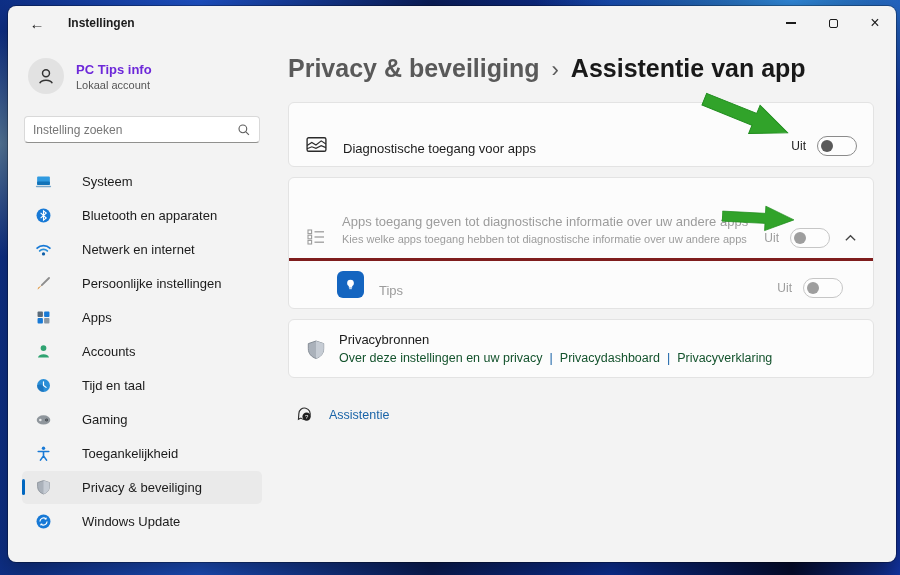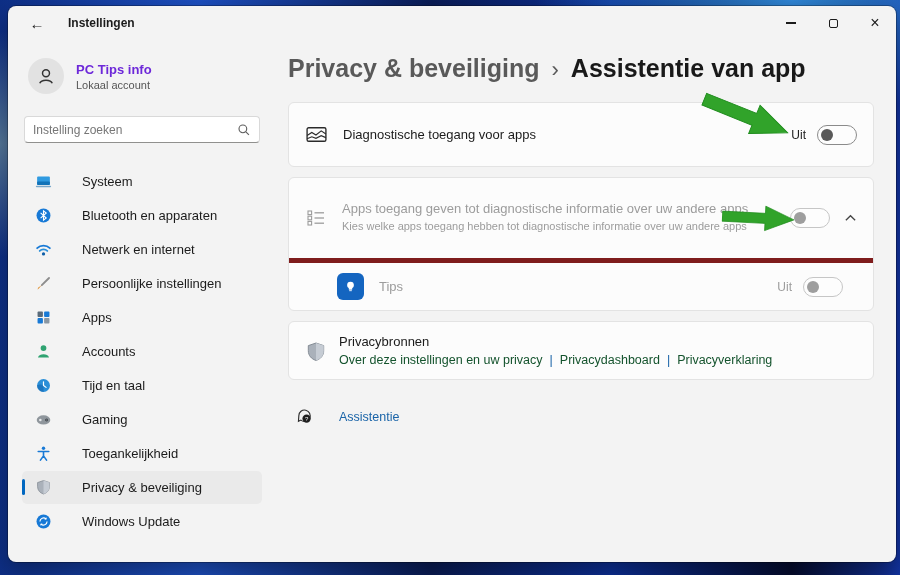--- a/index.html
+++ b/index.html
@@ -57,52 +57,52 @@
 
   
   .main { position:absolute; left:272px; top:34px; right:0; bottom:0;
     padding:14px 22px 0 8px; }
   .crumbs { display:flex; align-items:baseline; gap:12px; }
   .crumb-parent { font-size:25px; font-weight:600; color:#595959; }
   .crumb-sep { font-size:22px; color:#595959; }
   .page-title { font-size:25px; font-weight:700; color:#191919; }
 
   .card { background:#fcfcfc; border:1px solid #e3e3e3; border-radius:6px; }
-  .row { display:flex; align-items:center; gap:15px; padding:10px 16px; }
+  .row { display:flex; align-items:flex-end; gap:15px; padding:10px 16px; }
   .row-text { flex:1; }
   .row-title { font-size:13px; color:#1b1b1b; max-width:440px; }
   .row-desc { font-size:11px; color:#5f5f5f; margin-top:3px; max-width:432px;
     line-height:1.45; }
   .dim .row-title, .dim .row-desc, .dim .state { color:#9c9c9c; }
   .right-ctl { display:flex; align-items:center; gap:11px; margin-left:auto; }
   .state { font-size:12px; color:#1b1b1b; }
 
   .toggle { width:40px; height:20px; border-radius:10px; background:#fdfdfd;
     border:1px solid #8b8b8b; display:inline-flex; align-items:center;
     padding:0 3px; cursor:pointer; }
   .toggle .knob { width:12px; height:12px; border-radius:50%; background:#595959; }
   .toggle.disabled { border-color:#c6c6c6; }
   .toggle.disabled .knob { background:#9e9e9e; }
 
   .card1 { margin-top:19px; }
   .card1 .row { min-height:63px; }
   .card2 { margin-top:10px; }
   .card2 .rowA { min-height:80px; }
-  .rowB { border-top:5px solid #7f1d1d; min-height:50px; padding-left:48px;
+  .rowB { border-top:3px solid #7f1d1d; min-height:50px; padding-left:48px;
     padding-right:30px; }
   .tips-ico { width:27px; height:27px; border-radius:6px; background:#1465c0;
     display:flex; align-items:center; justify-content:center; }
   .card3 { margin-top:10px; }
   .card3 .row { min-height:57px; align-items:center;gap:12px; }
   .links-line { font-size:12.5px; margin-top:4px; }
   .plink { color:#14532d; text-decoration:none; cursor:pointer; }
   .lsep { color:#1a64a8; margin:0 7px; }
 
   .foot { margin-top:28px; display:flex; flex-direction:column; gap:13px; }
-  .foot-link { display:flex; align-items:center; gap:26px; padding-left:8px; }
+  .foot-link { display:flex; align-items:center; gap:16px; padding-left:8px; }
   .foot-link a { font-size:12.5px; color:#1a64a8; text-decoration:none; cursor:pointer; }
 
   .arrow { position:absolute; z-index:5; pointer-events:none; }
   .arrow1 { left:692px; top:92px; width:92px; height:36px; transform:rotate(22deg); }
   .arrow2 { left:714px; top:197px; width:72px; height:30px; transform:rotate(3deg); }
 
   .chev { display:flex; margin-left:3px; }
 </style>
 </head>
 <body>

